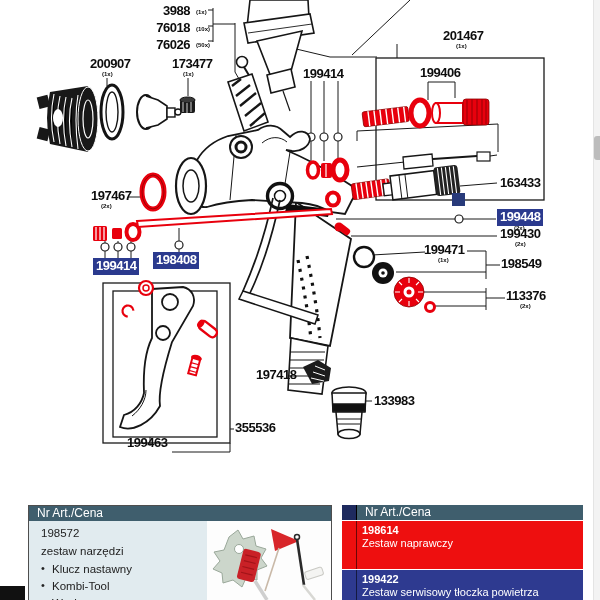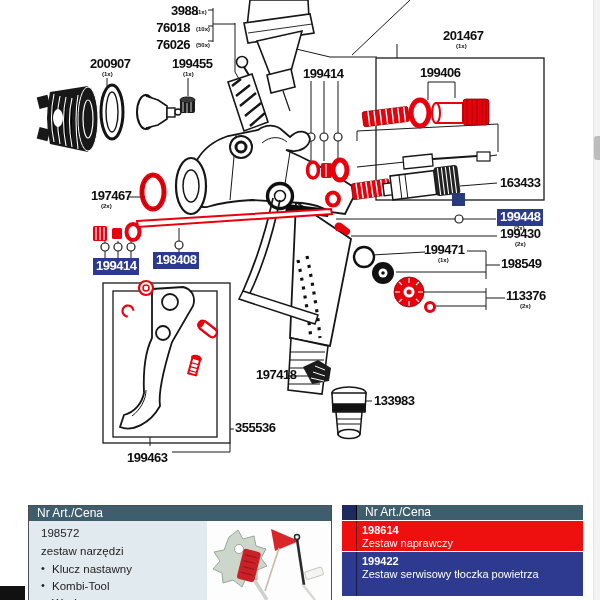--- a/index.html
+++ b/index.html
@@ -24,21 +24,21 @@
   #tblL li::before{content:"•";position:absolute;left:0;top:-1px;font-size:11px;}
   #tblL ul{position:absolute;left:8px;top:42px;margin:0;padding:0;}
   #tblR{left:342px;top:505px;width:241px;height:95px;background:#fff;}
   #tblR .hdr{display:flex;height:15px;margin-bottom:1px;}
   #tblR .hdr .n{width:14px;background:#1e2a5e;border-right:1px solid #000;}
   #tblR .hdr .m{flex:1;background:#3f5e6d;color:#fff;font:12px/15px "Liberation Sans",sans-serif;padding-left:8px;}
   .rrow{position:relative;margin-bottom:1px;color:#fff;}
   .rrow .n{position:absolute;left:0;top:0;bottom:0;width:14px;border-right:1px solid rgba(0,0,0,.55);}
   .rrow .a{position:absolute;left:20px;top:3px;font:bold 11px "Liberation Sans",sans-serif;}
   .rrow .d{position:absolute;left:20px;top:16px;font:11px "Liberation Sans",sans-serif;}
-  .rrow.red{background:#ee0f0f;height:30px;}
+  .rrow.red{background:#ee0f0f;height:48px;}
   .rrow.blue{background:#2e3a90;height:44px;}
   .rrow.plain{background:#fff;height:17px;border:1px solid #000;color:#000;}
   .rrow.plain .n{border-right:1px solid #000;}
   .rrow.plain .a{top:2px;}
   .radio{position:absolute;left:2px;top:3px;width:8px;height:8px;border:1.3px solid #333;border-radius:50%;background:#fff;}
   
   #sb{position:absolute;right:0;top:0;width:6px;height:600px;background:#f3f3f3;border-left:1px solid #e4e4e4;}
   #sbthumb{position:absolute;right:0;top:136px;width:6px;height:24px;background:#bcbcbc;border-radius:3px 0 0 3px;}
   #corner{position:absolute;left:0;top:586px;width:25px;height:14px;background:#111;}
 </style>
@@ -255,30 +255,30 @@
     <path d="M332,393 L366,393 L365,412 L333,412 Z"></path>
     <path d="M333,404 L365,404 L365,411 L333,411 Z" fill="#111"></path>
     <path d="M336,412 L362,412 L360,434 L338,434 Z"></path>
     <ellipse cx="349" cy="434" rx="11" ry="4.5"></ellipse>
     <path d="M337,419 H361 M337,424 H360" stroke-width="1"></path>
   </g>
 
   <rect x="452" y="193" width="13" height="13" fill="#283a7a"></rect>
 </svg>
 
-<div class="pl stacknum" style="left:138px;top:4px">3988</div>
+<div class="pl stacknum" style="left:130px;top:4px">3988</div>
 <div class="qt" style="left:196px;top:9px">(1x)</div>
 <div class="pl stacknum" style="left:130px;top:21px">76018</div>
 <div class="qt" style="left:196px;top:26px">(10x)</div>
 <div class="pl stacknum" style="left:130px;top:38px">76026</div>
 <div class="qt" style="left:196px;top:42px">(50x)</div>
 
 <div class="pl" style="left:90px;top:57px">200907</div>
 <div class="qt" style="left:102px;top:71px">(1x)</div>
-<div class="pl" style="left:172px;top:57px">199455</div>
+<div class="pl" style="left:172px;top:57px">173477</div>
 <div class="qt" style="left:183px;top:71px">(1x)</div>
 <div class="pl" style="left:303px;top:67px">199414</div>
 <div class="pl" style="left:443px;top:29px">201467</div>
 <div class="qt" style="left:456px;top:43px">(1x)</div>
 <div class="pl" style="left:420px;top:66px">199406</div>
 <div class="pl" style="left:500px;top:176px">163433</div>
 <div class="pl hl" style="left:497px;top:209px">199448</div>
 <div class="qt" style="left:514px;top:225px">(2x)</div>
 <div class="pl" style="left:500px;top:227px">199430</div>
 <div class="qt" style="left:515px;top:241px">(2x)</div>
@@ -287,21 +287,21 @@
 <div class="pl" style="left:501px;top:257px">198549</div>
 <div class="pl" style="left:506px;top:289px">113376</div>
 <div class="qt" style="left:520px;top:303px">(2x)</div>
 <div class="pl" style="left:91px;top:189px">197467</div>
 <div class="qt" style="left:101px;top:203px">(2x)</div>
 <div class="pl hl" style="left:93px;top:258px">199414</div>
 <div class="pl hl" style="left:153px;top:252px">198408</div>
 <div class="pl" style="left:256px;top:368px">197418</div>
 <div class="pl" style="left:374px;top:394px">133983</div>
 <div class="pl" style="left:235px;top:421px">355536</div>
-<div class="pl" style="left:127px;top:451px">199463</div>
+<div class="pl" style="left:127px;top:436px">199463</div>
 
 <div class="tbl" id="tblL">
   <div class="hdr">Nr Art./Cena</div>
   <div class="body">
     <div class="txtcol">
       <div class="artno">198572</div>
       <div class="ttl">zestaw narzędzi</div>
       <ul>
         <li>Klucz nastawny</li>
         <li>Kombi-Tool</li>

